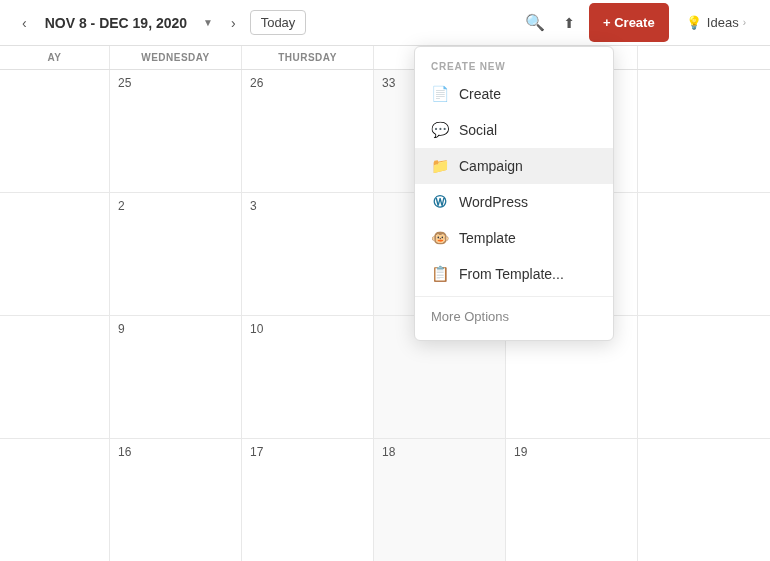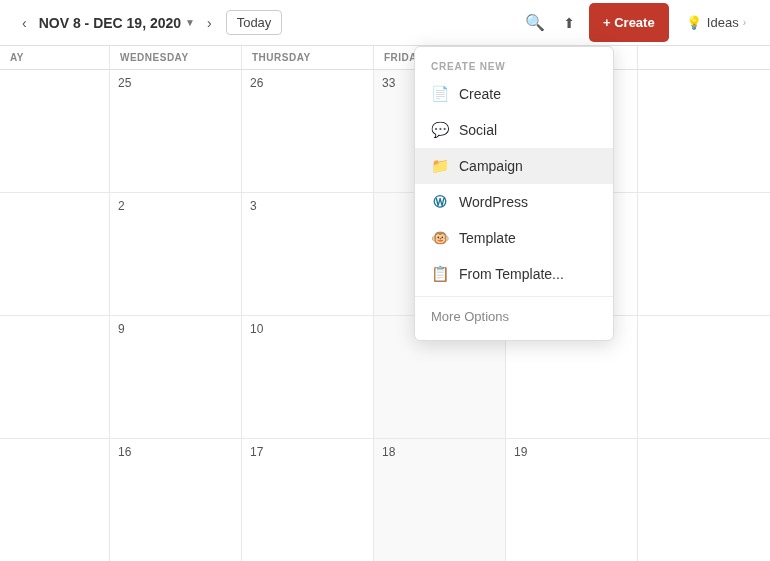--- a/index.html
+++ b/index.html
@@ -13,22 +13,22 @@
       height: 46px;
       border-bottom: 1px solid #e0e0e0;
       background: #fff;
     }
     .nav-arrows { display: flex; align-items: center; gap: 4px; }
     .nav-btn {
       background: none; border: none; cursor: pointer;
       font-size: 14px; color: #555; padding: 4px 6px; border-radius: 3px;
     }
     .date-range {
-      display: flex; align-items: center; gap: 4px;
-      font-size: 14px; font-weight: 600; color: #333; margin: 0 2px;
+      display: flex; align-items: center; gap: 16px;
+      font-size: 14px; font-weight: 600; color: #333; margin: 0 8px;
       cursor: pointer;
     }
     .date-range .chevron { font-size: 10px; color: #777; }
     .today-btn {
       background: none; border: 1px solid #ccc; border-radius: 4px;
       padding: 4px 10px; font-size: 13px; cursor: pointer; color: #444; margin-left: 8px;
     }
     .header-right { margin-left: auto; display: flex; align-items: center; gap: 10px; }
     .icon-btn { background: none; border: none; cursor: pointer; font-size: 16px; color: #555; padding: 4px; }
     .create-btn {
@@ -46,21 +46,21 @@
     .calendar { display: flex; flex-direction: column; height: calc(561px - 46px); }
     .day-headers {
       display: grid;
       grid-template-columns: 110px 1fr 1fr 1fr 1fr 1fr;
       border-bottom: 1px solid #e0e0e0;
       background: #fff;
     }
     .day-header {
       padding: 6px 10px;
       font-size: 10px; font-weight: 600; color: #888; letter-spacing: 0.5px;
-      text-transform: uppercase; border-right: 1px solid #e8e8e8;
+      text-transform: uppercase; border-right: 1px solid #e8e8e8; text-align: center;
     }
     .day-header:last-child { border-right: none; }
     .weeks { display: flex; flex-direction: column; flex: 1; }
     .week-row {
       display: grid;
       grid-template-columns: 110px 1fr 1fr 1fr 1fr 1fr;
       flex: 1;
       border-bottom: 1px solid #e8e8e8;
     }
     .week-row:last-child { border-bottom: none; }

